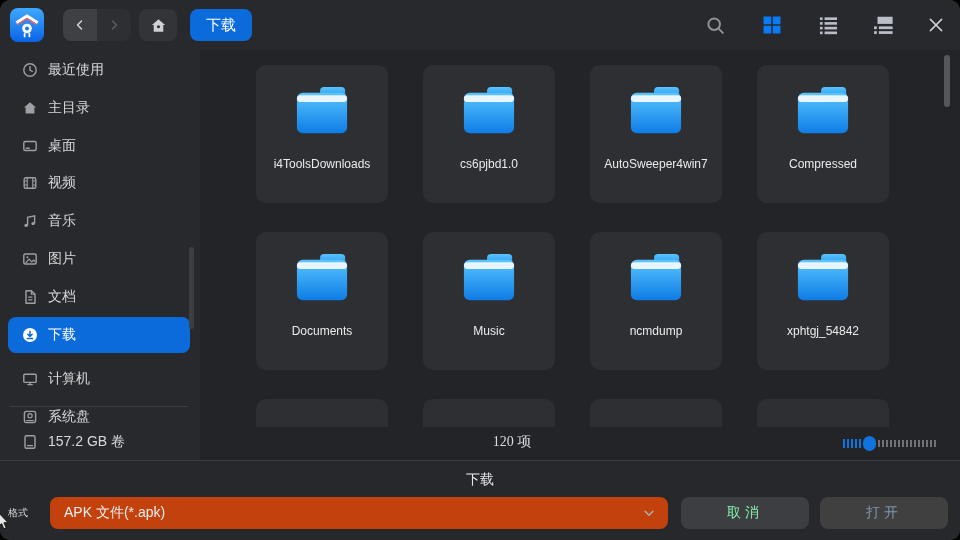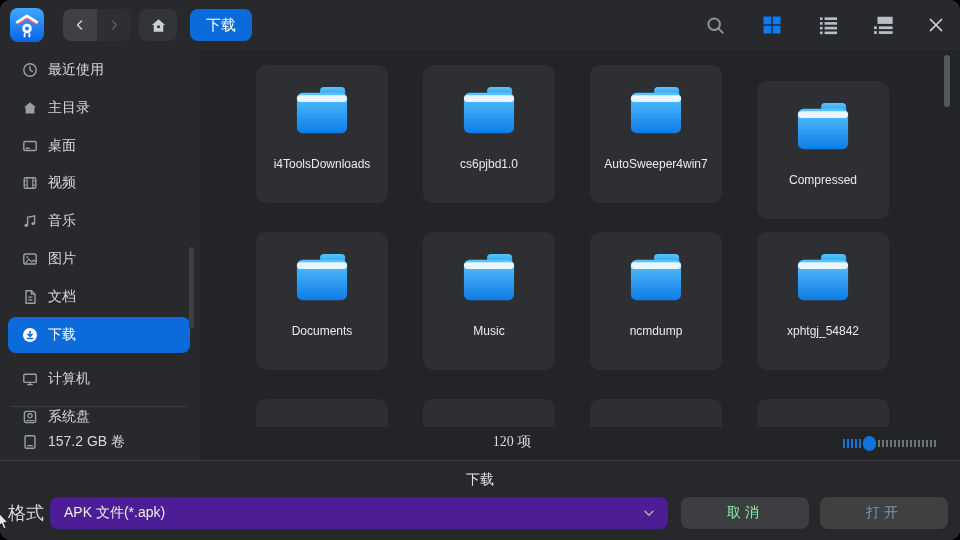--- a/index.html
+++ b/index.html
@@ -38,22 +38,22 @@
   #main-scroll{left:744px;top:5px;width:6px;height:52px;border-radius:3px;background:#55585b;}
   #status-count{left:212px;top:383px;width:200px;text-align:center;color:#dadce0;font-size:14px;font-family:Liberation Serif, serif;}
   #zoom-slider{left:643px;top:386px;width:100px;height:15px;display:flex;align-items:center;}
   #ticks-filled{width:18px;height:9px;background:repeating-linear-gradient(90deg,#1173dd 0 2px,transparent 2px 4px);}
   #slider-thumb{width:13px;height:15px;border-radius:7px;background:#1173dd;margin:0 2px;flex:none;}
   #ticks-empty{width:58px;height:7px;background:repeating-linear-gradient(90deg,#6e7175 0 2px,transparent 2px 4px);}
   
   #footer{left:0;top:460px;width:960px;height:80px;background:#27282b;border-top:1px solid #3b3c3e;
     box-sizing:border-box;}
   #dialog-title{left:0;top:10px;width:960px;text-align:center;color:#e2e4e6;font-size:14px;}
-  #format-label{left:8px;top:36px;height:32px;line-height:32px;color:#d8dadc;font-size:18px;}
-  #format-combo{left:50px;top:36px;width:618px;height:32px;border-radius:8px;background:#4c1d95;
+  #format-label{left:8px;top:36px;height:32px;line-height:32px;color:#d8dadc;font-size:10px;}
+  #format-combo{left:50px;top:36px;width:618px;height:32px;border-radius:8px;background:#c2410c;
     display:flex;align-items:center;color:#eceeef;font-size:14px;}
   #format-combo .cv{padding-left:14px;flex:1;}
   #combo-chevron{margin-right:12px;color:#aeb2b8;}
   .btn{position:absolute;top:36px;width:128px;height:32px;border-radius:8px;display:flex;
     align-items:center;justify-content:center;font-size:14px;letter-spacing:4px;}
   #cancel-btn{left:681px;background:#3d3e42;color:#86efac;}
   #open-btn{left:820px;background:#404040;color:#7e96ae;}
   #cursor{left:-5px;top:511px;}
   svg{display:block;}
 </style>
@@ -272,21 +272,21 @@
           <use href="#folder-sym"></use>
         </svg>
       <div class="tlabel">cs6pjbd1.0</div>
     </div>
     <div class="tile" style="left:390px;top:15px">
       <svg class="ficon" width="62" height="54">
           <use href="#folder-sym"></use>
         </svg>
       <div class="tlabel">AutoSweeper4win7</div>
     </div>
-    <div class="tile" style="left:557px;top:31px">
+    <div class="tile" style="left:557px;top:15px">
       <svg class="ficon" width="62" height="54">
           <use href="#folder-sym"></use>
         </svg>
       <div class="tlabel">Compressed</div>
     </div>
 
     <div class="tile" style="left:223px;top:182px">
       <svg class="ficon" width="62" height="54">
           <use href="#folder-sym"></use>
         </svg>

